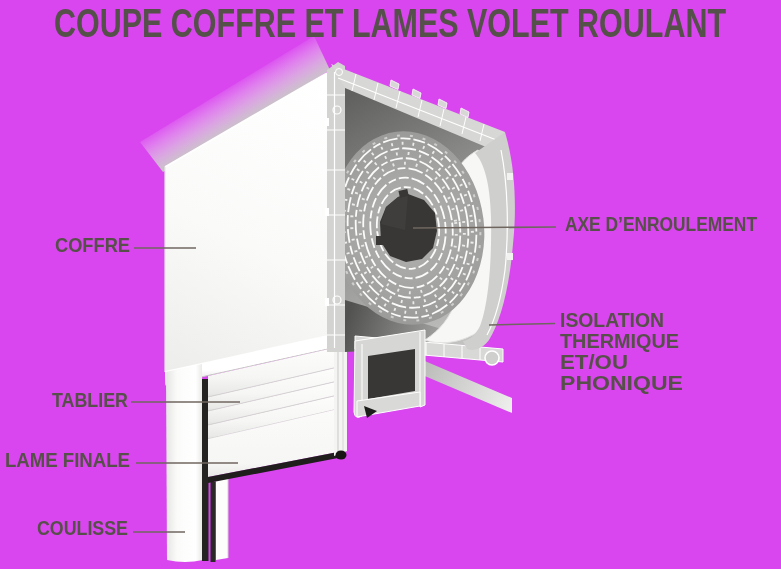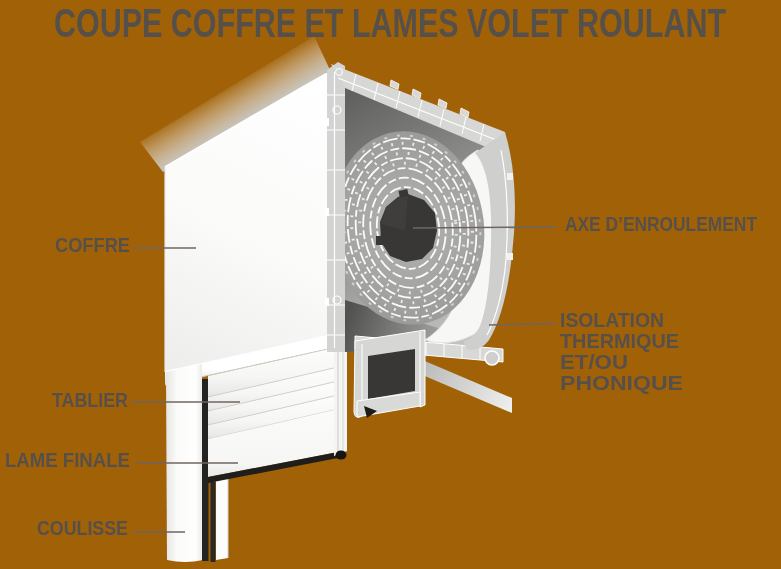--- a/index.html
+++ b/index.html
@@ -1,16 +1,16 @@
 <!DOCTYPE html>
 <html><head>
 <meta charset="utf-8">
 <style>
   html,body{margin:0;padding:0;background:#ffffff;}
-  .page{position:relative;width:781px;height:569px;background:#a16207;overflow:hidden;
+  .page{position:relative;width:781px;height:569px;background:#d946ef;overflow:hidden;
         font-family:"Liberation Sans",sans-serif;}
   svg{position:absolute;inset:0;display:block;}
   text{font-family:"Liberation Sans","DejaVu Sans",sans-serif;}
 </style>
 </head>
 <body>
 
 <div class="page">
 <svg viewBox="0 0 781 569" width="781" height="569">
   <defs>

